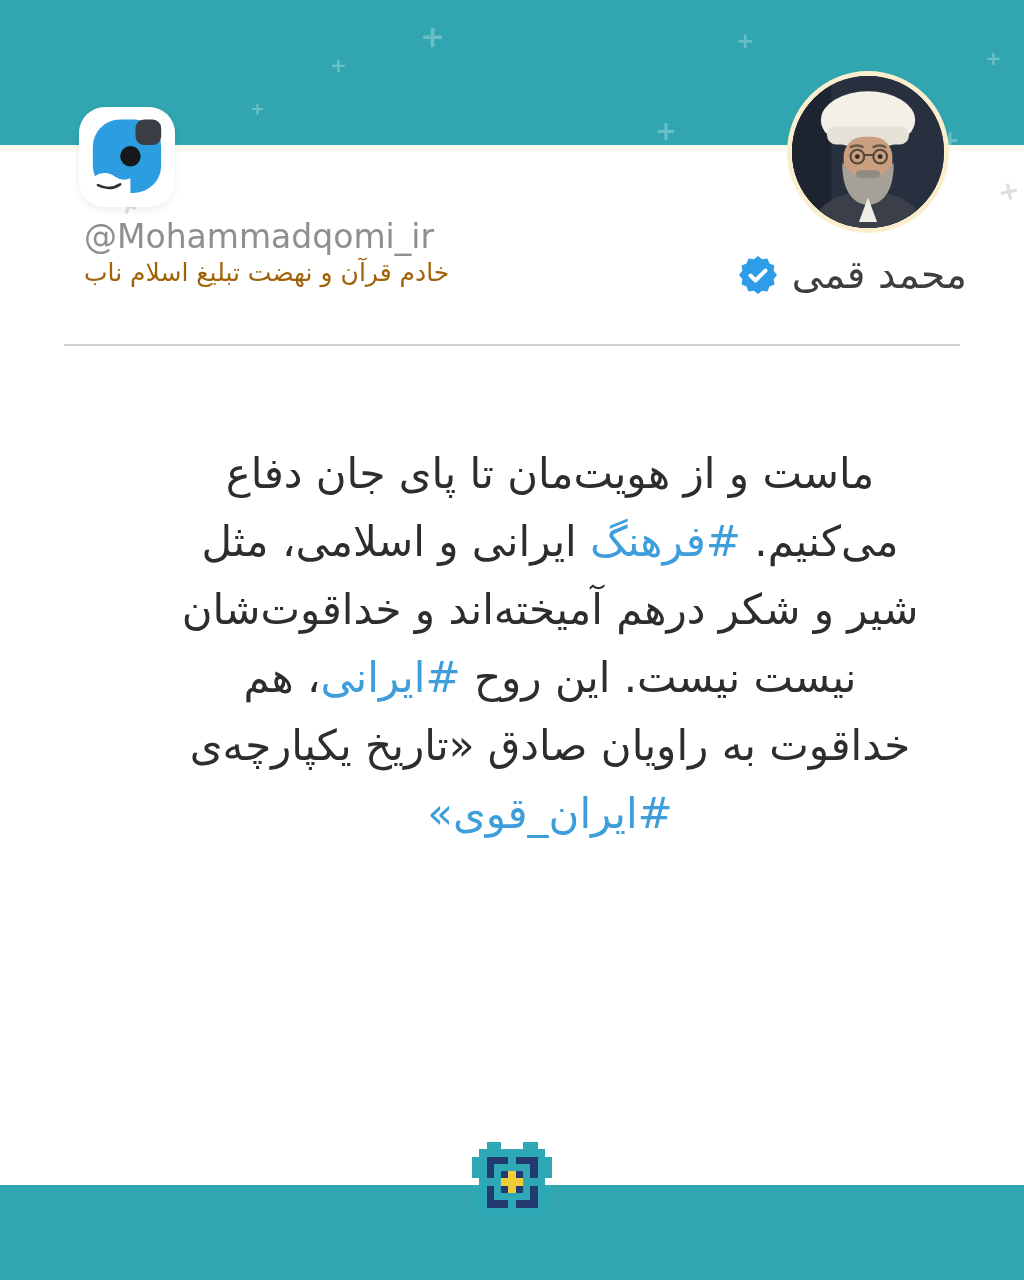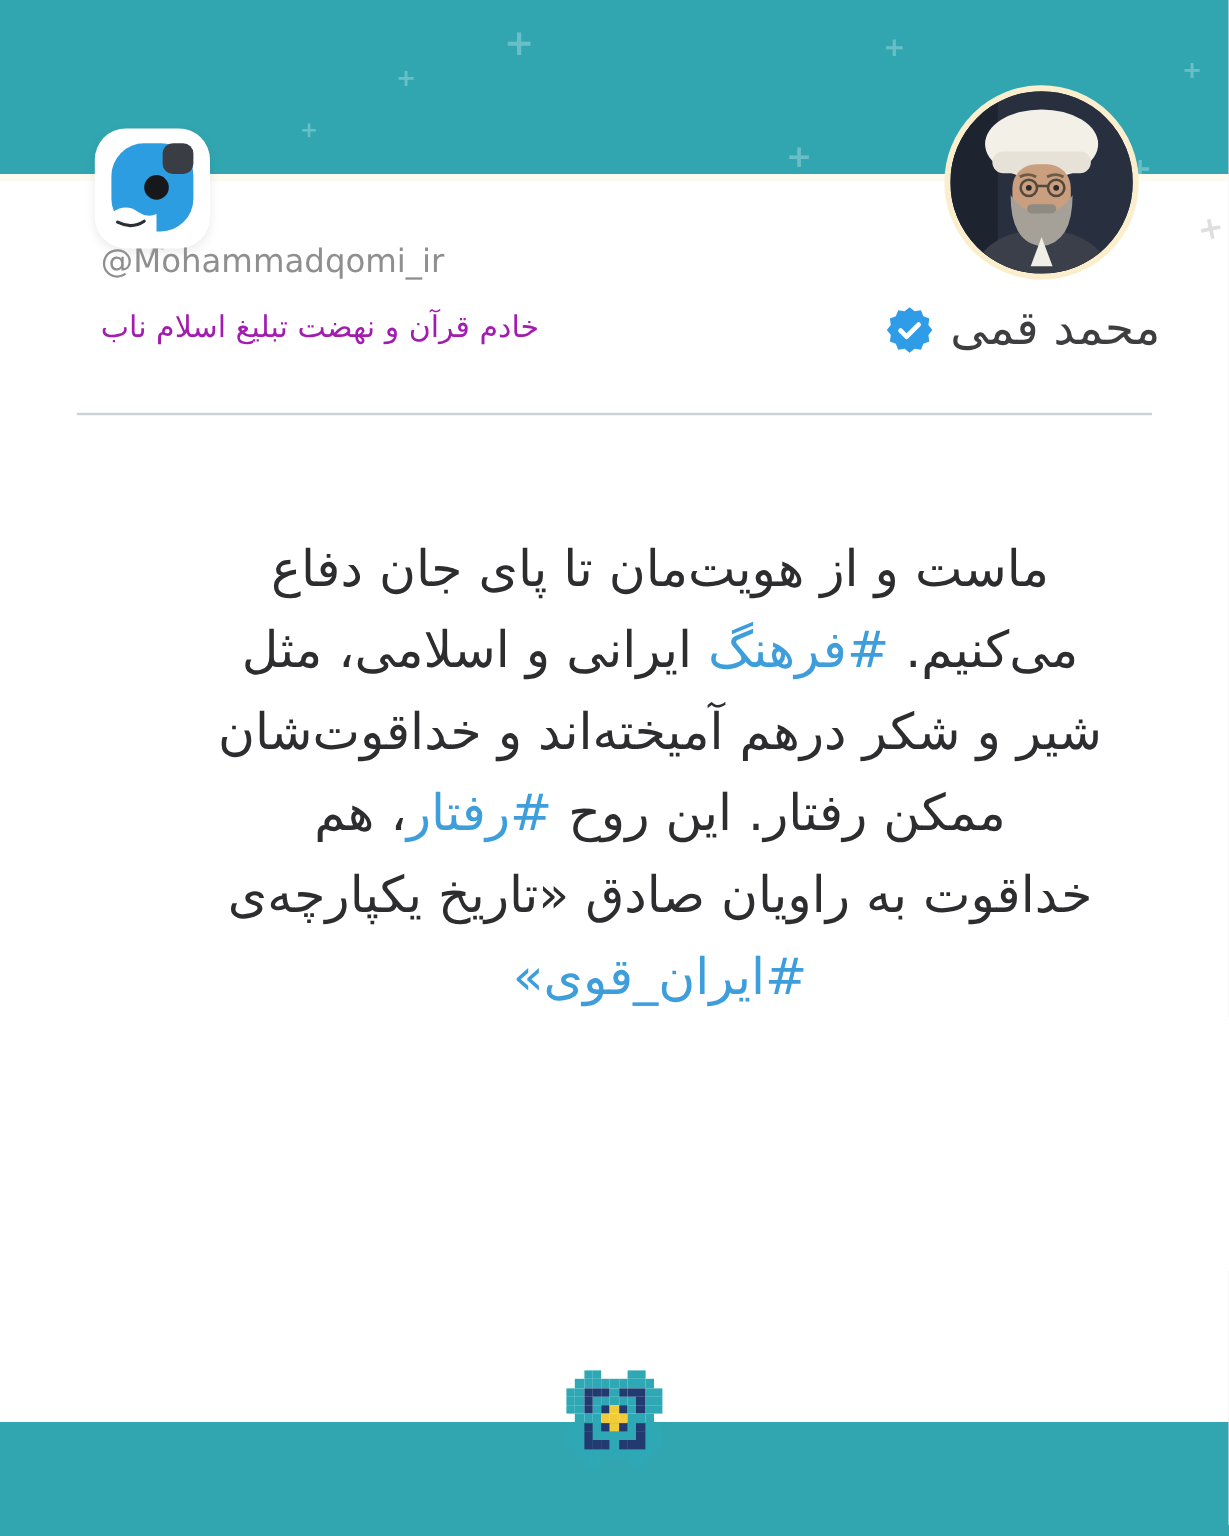--- a/index.html
+++ b/index.html
@@ -20,22 +20,22 @@
   .band-bottom{position:absolute;left:0;top:1185px;width:100%;height:95px;background:var(--band);}
   .sparkle{position:absolute;color:rgba(255,255,255,.28);font-weight:bold;line-height:1;user-select:none;}
   .graymark{position:absolute;color:#dedede;font-weight:bold;line-height:1;user-select:none;}
 
   .app-logo{
     position:absolute;left:79px;top:107px;width:96px;height:100px;background:#fff;
     border-radius:26px;box-shadow:0 3px 8px rgba(0,0,0,.07);display:flex;align-items:center;justify-content:center;
   }
   .app-logo svg{width:82px;height:86px;}
 
-  .username{position:absolute;left:84px;top:203px;font-size:27px;color:var(--muted);direction:ltr;}
-  .bio{position:absolute;left:84px;top:258px;font-size:25px;color:#a21caf;direction:rtl;}
+  .username{position:absolute;left:84px;top:217px;font-size:33px;color:var(--muted);direction:ltr;}
+  .bio{position:absolute;left:84px;top:258px;font-size:25px;color:#a16207;direction:rtl;}
 
   .avatar{
     position:absolute;left:787px;top:71px;width:162px;height:162px;border-radius:50%;
     border:5px solid var(--ring);overflow:hidden;background:#28303f;
   }
   .avatar svg{width:100%;height:100%;display:block;}
 
   .name-row{position:absolute;right:57px;top:252px;display:flex;align-items:center;gap:14px;direction:ltr;}
   .badge{width:40px;height:40px;display:block;}
   .name{font-size:39px;font-weight:400;color:var(--name-color);direction:rtl;white-space:nowrap;}
@@ -115,21 +115,21 @@
     </svg>
     <span class="name">محمد قمی</span>
   </div>
 
   <div class="divider"></div>
 
   <div class="post-text" id="post-text">
       <div class="line"><span>ماست و از هویت‌مان تا پای جان دفاع</span></div>
       <div class="line"><span>می‌کنیم. </span><span class="hl">#فرهنگ</span><span> ایرانی و اسلامی، مثل</span></div>
       <div class="line"><span>شیر و شکر درهم آمیخته‌اند و خداقوت‌شان</span></div>
-      <div class="line"><span>ممکن رفتار. این روح </span><span class="hl">#رفتار</span><span>، هم</span></div>
+      <div class="line"><span>نیست نیست. این روح </span><span class="hl">#ایرانی</span><span>، هم</span></div>
       <div class="line"><span>خداقوت به راویان صادق «تاریخ یکپارچه‌ی</span></div>
       <div class="line"><span class="hl">#ایران_قوی»</span></div>
     </div>
 
   <div class="band-bottom"></div>
 
   <div class="emblem" id="emblem">
       <div></div>
       <div></div>
       <div style="background: rgb(46, 168, 180);"></div>

